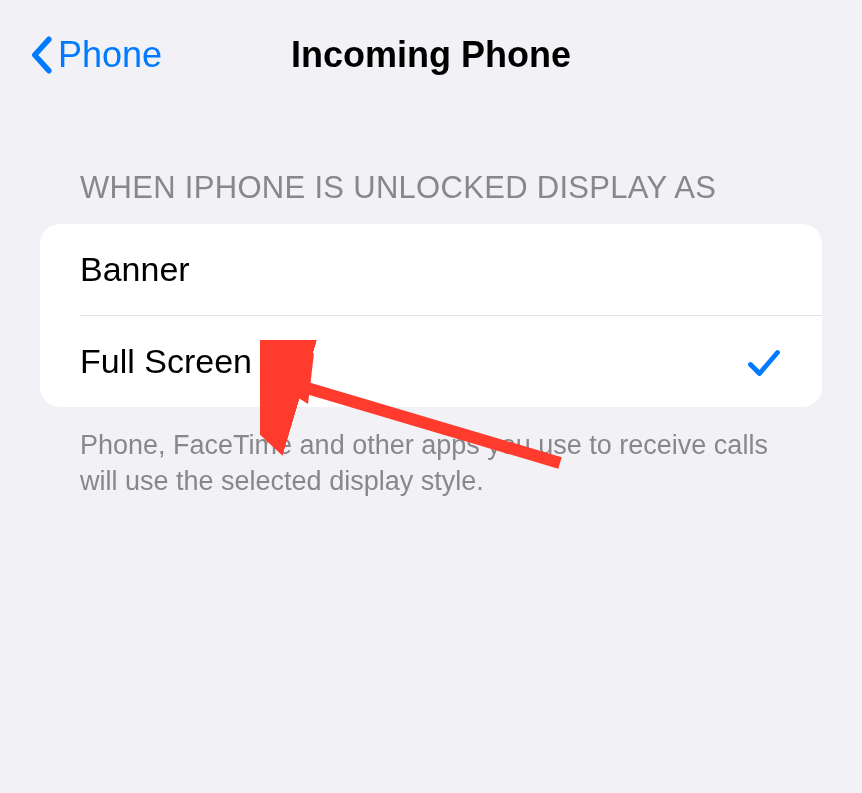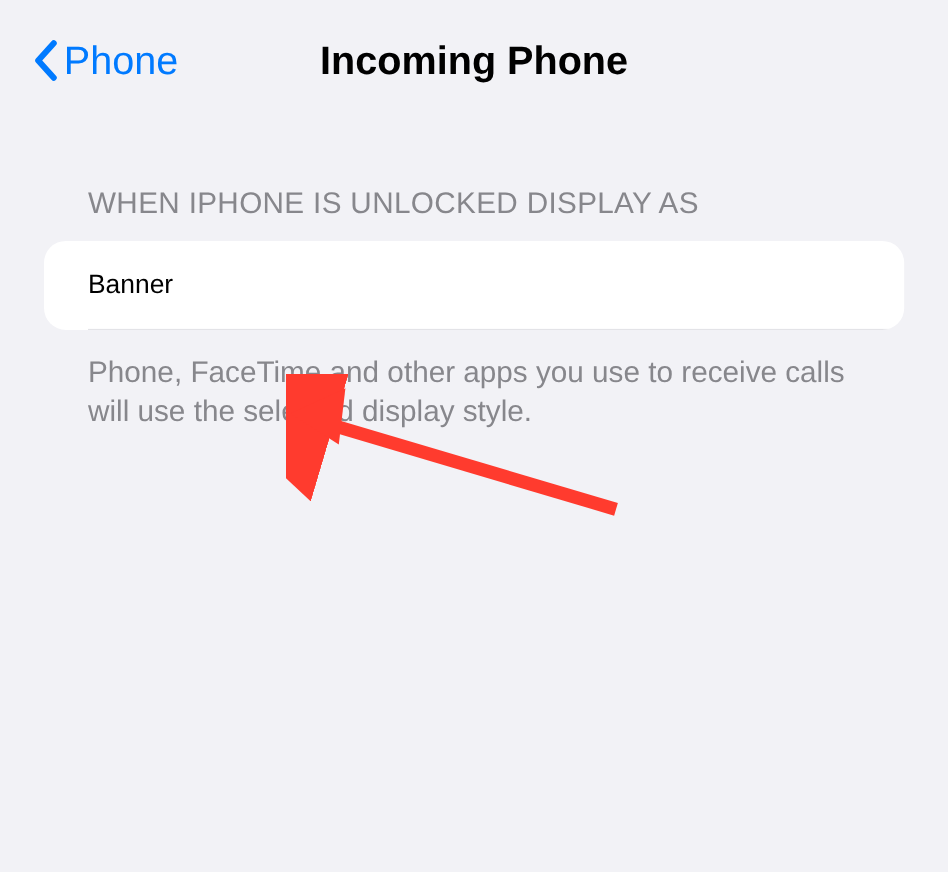--- a/index.html
+++ b/index.html
@@ -40,38 +40,38 @@
       font-size: 36px;
       font-weight: 600;
       color: #000;
       width: 100%;
       text-align: center;
     }
     .content {
       padding: 60px 40px 0 40px;
     }
     .section-header {
-      font-size: 27px;
+      font-size: 31px;
       color: #87878c;
       letter-spacing: 0.3px;
       padding: 0 40px 18px 40px;
       text-transform: uppercase;
       font-weight: 400;
     }
     .list-group {
       background: #ffffff;
       border-radius: 20px;
       overflow: hidden;
     }
     .list-row {
       display: flex;
       align-items: flex-end;
       justify-content: space-between;
       padding: 26px 40px;
-      font-size: 24px;
+      font-size: 34px;
       color: #000;
       cursor: pointer;
     }
     .divider {
       height: 1px;
       background: #e3e3e7;
       margin-left: 40px;
     }
     .checkmark {
       width: 36px;
@@ -104,20 +104,26 @@
 </div>
 
 <div class="content">
   <div class="section-header">WHEN IPHONE IS UNLOCKED DISPLAY AS</div>
 
   <div class="list-group">
     <div class="list-row">
       <span>Banner</span>
     </div>
     <div class="divider"></div>
+    <div class="list-row">
+      <span>Full Screen</span>
+      <svg class="checkmark" viewBox="0 0 24 24" fill="none">
+        <path d="M3 13 L9 19 L21 5" stroke="#007aff" stroke-width="3.2" stroke-linecap="round" stroke-linejoin="round"></path>
+      </svg>
+    </div>
   </div>
 
   <div class="footer-text">Phone, FaceTime and other apps you use to receive calls will use the selected display style.</div>
 </div>
 
 <svg class="annotation-arrow" style="left:260px; top:340px; width:320px; height:140px;" viewBox="0 0 320 140">
   <defs>
     <marker id="arrowhead" markerWidth="12" markerHeight="12" refX="2" refY="6" orient="auto">
       <polygon points="0 0, 12 6, 0 12" fill="#ff3b2e"></polygon>
     </marker>

